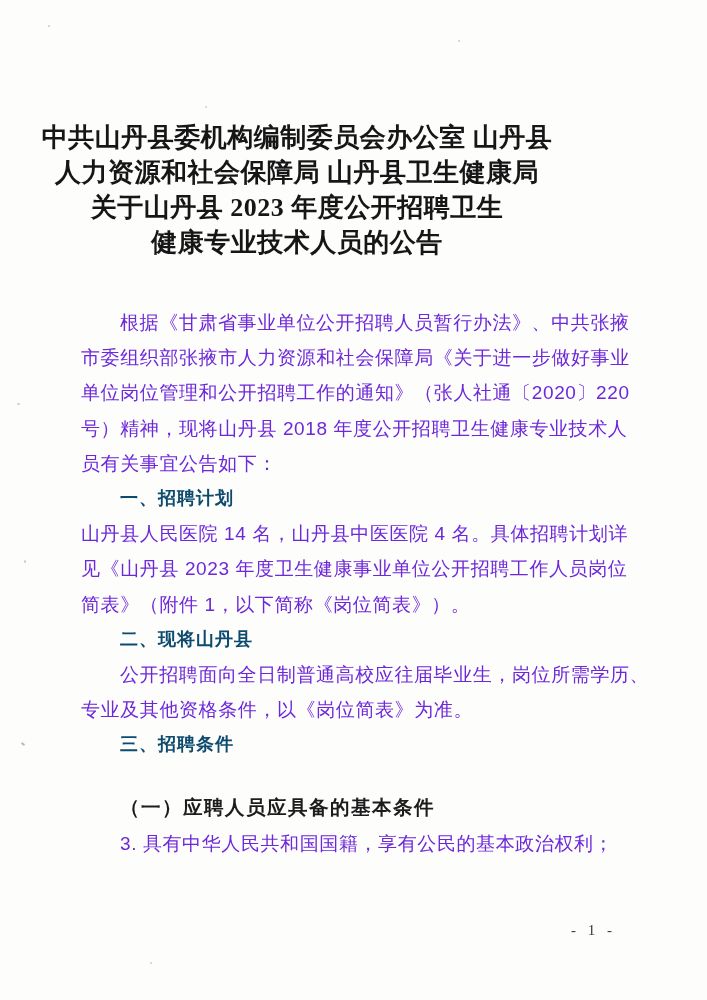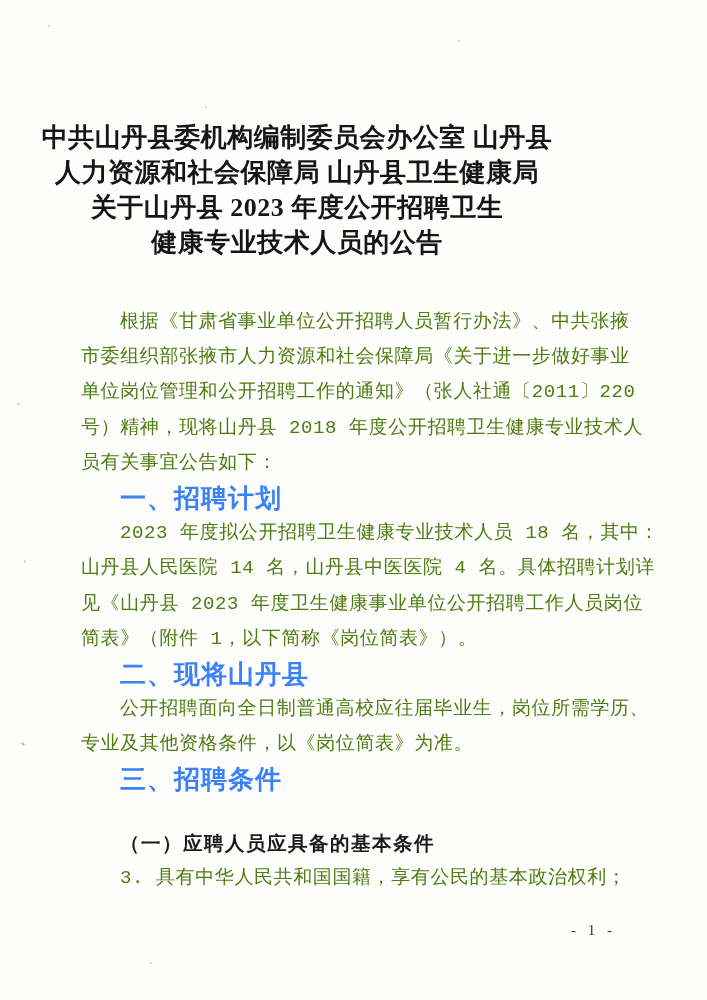--- a/index.html
+++ b/index.html
@@ -45,28 +45,28 @@
     white-space: nowrap;
     text-align: left;
   }
   .ln.ind { padding-left: 39px; }
   .ln.just {
     text-align: justify;
     text-align-last: justify;
     text-justify: inter-character;
   }
   .ln.body {
-    font-family: Liberation Mono, monospace;
-    color: #4d7c0f;
+    font-family: Liberation Sans, sans-serif;
+    color: #6d28d9;
   }
   .ln.h-num {
     font-family: "Liberation Sans", "DejaVu Sans", sans-serif;
     font-weight: 700;
-    font-size: 26px;
-    color: #3b82f6;
+    font-size: 18px;
+    color: #0c4a6e;
     letter-spacing: 1px;
   }
   .ln.h-sub {
     font-family: "Liberation Serif", "DejaVu Serif", serif;
     font-weight: 700;
     font-size: 19.5px;
     color: #1c1c1c;
     letter-spacing: 1.5px;
     margin-top: 28px;
   }
@@ -104,25 +104,24 @@
   <div class="title-block">
     <div class="title-line">中共山丹县委机构编制委员会办公室 山丹县</div>
     <div class="title-line">人力资源和社会保障局 山丹县卫生健康局</div>
     <div class="title-line">关于山丹县 2023 年度公开招聘卫生</div>
     <div class="title-line">健康专业技术人员的公告</div>
   </div>
 
   <div class="body-block">
     <div class="ln body ind just">根据《甘肃省事业单位公开招聘人员暂行办法》、中共张掖</div>
     <div class="ln body just">市委组织部张掖市人力资源和社会保障局《关于进一步做好事业</div>
-    <div class="ln body just">单位岗位管理和公开招聘工作的通知》（张人社通〔2011〕220</div>
+    <div class="ln body just">单位岗位管理和公开招聘工作的通知》（张人社通〔2020〕220</div>
     <div class="ln body just">号）精神，现将山丹县 2018 年度公开招聘卫生健康专业技术人</div>
     <div class="ln body">员有关事宜公告如下：</div>
     <div class="ln h-num ind">一、招聘计划</div>
-    <div class="ln body ind just">2023 年度拟公开招聘卫生健康专业技术人员 18 名，其中：</div>
     <div class="ln body just">山丹县人民医院 14 名，山丹县中医医院 4 名。具体招聘计划详</div>
     <div class="ln body just">见《山丹县 2023 年度卫生健康事业单位公开招聘工作人员岗位</div>
     <div class="ln body">简表》（附件 1，以下简称《岗位简表》）。</div>
     <div class="ln h-num ind">二、现将山丹县</div>
     <div class="ln body ind just">公开招聘面向全日制普通高校应往届毕业生，岗位所需学历、</div>
     <div class="ln body">专业及其他资格条件，以《岗位简表》为准。</div>
     <div class="ln h-num ind">三、招聘条件</div>
     <div class="ln h-sub ind">（一）应聘人员应具备的基本条件</div>
     <div class="ln body ind">3. 具有中华人民共和国国籍，享有公民的基本政治权利；</div>
   </div>

